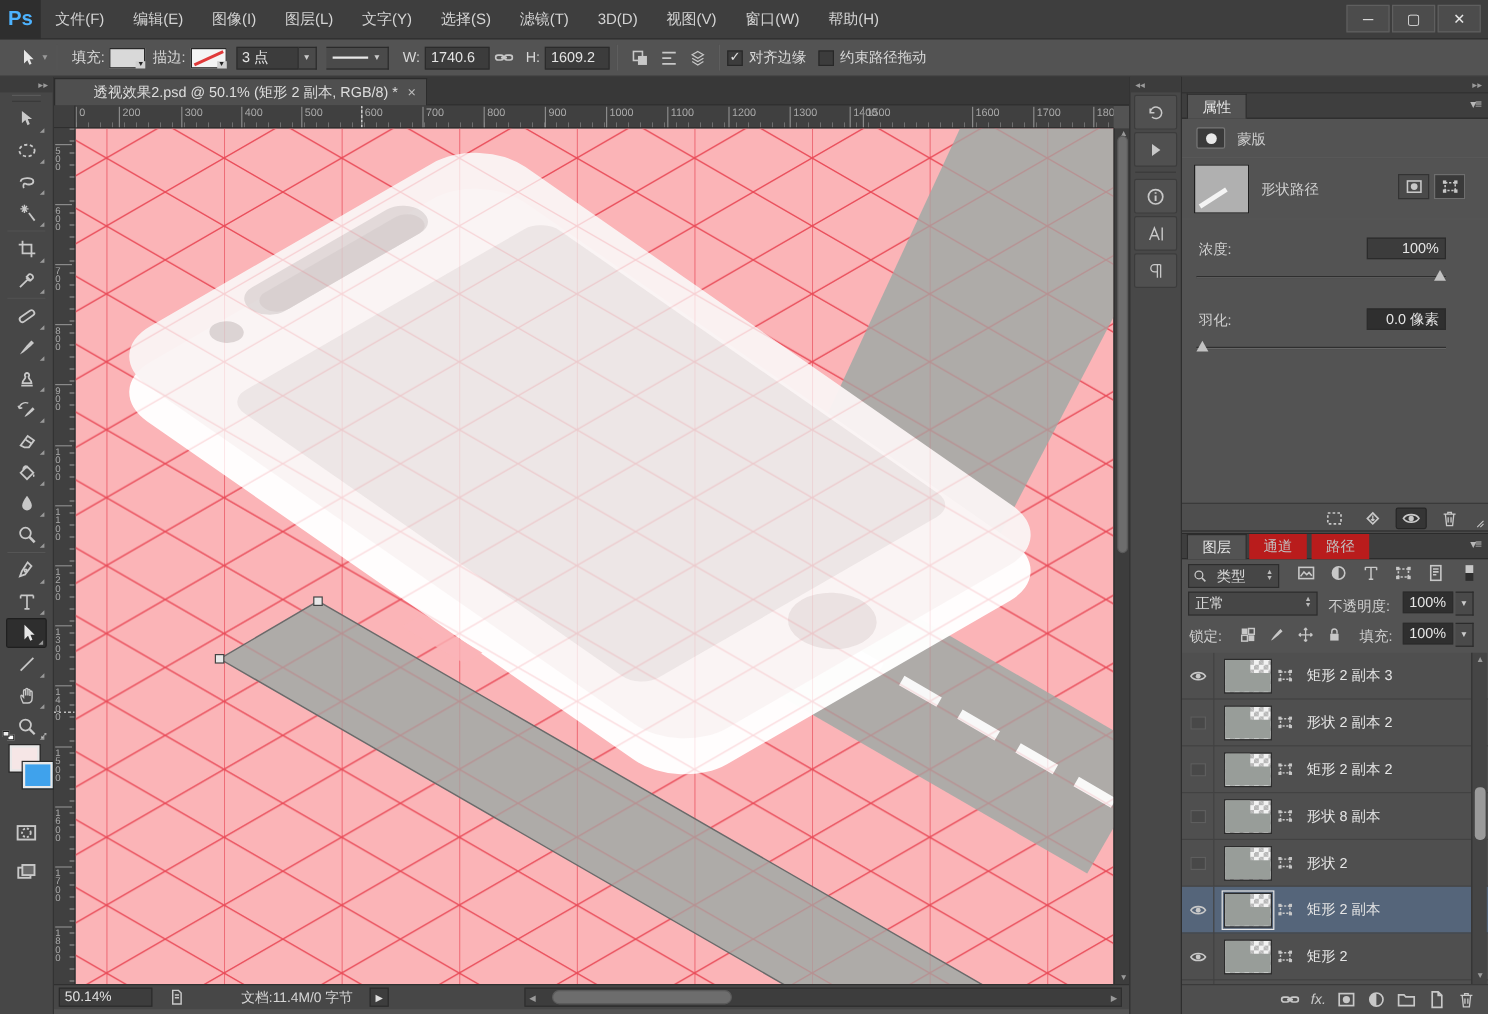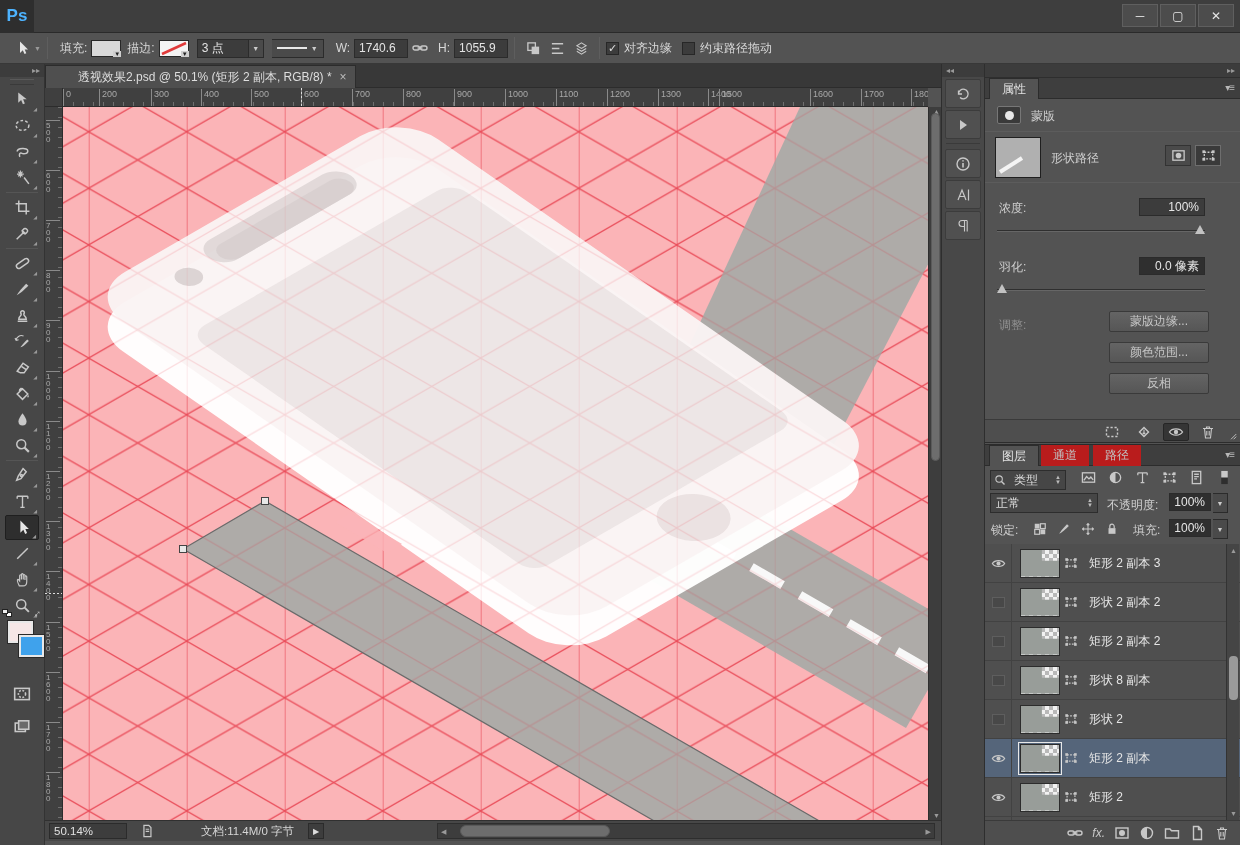--- a/index.html
+++ b/index.html
@@ -172,20 +172,33 @@
   .fxtxt { font-style:italic; font-size:12px; color:#c8c8c8; }
   svg { display:block; }
 </style>
 </head>
 <body>
 
 <div class="app">
 
   <div class="menubar">
     <div class="pslogo">Ps</div>
+    <div id="menuitems" style="display:flex;">
+        <span class="mitem">文件(F)</span>
+        <span class="mitem">编辑(E)</span>
+        <span class="mitem">图像(I)</span>
+        <span class="mitem">图层(L)</span>
+        <span class="mitem">文字(Y)</span>
+        <span class="mitem">选择(S)</span>
+        <span class="mitem">滤镜(T)</span>
+        <span class="mitem">3D(D)</span>
+        <span class="mitem">视图(V)</span>
+        <span class="mitem">窗口(W)</span>
+        <span class="mitem">帮助(H)</span>
+      </div>
     <div class="winbtns">
       <div class="winbtn">─</div>
       <div class="winbtn">▢</div>
       <div class="winbtn">✕</div>
     </div>
   </div>
 
   <div class="optionsbar">
     <div class="iconbtn" style="margin-left:10px;" id="optToolIcon">
         <svg viewBox="0 0 16 16" width="16" height="16">
@@ -219,21 +232,21 @@
     <div class="iconbtn" id="optLinkIcon">
         <svg viewBox="0 0 16 16" width="16" height="16">
           <g stroke="#C8C8C8" stroke-width="1.4" fill="none">
             <rect x="1" y="6" width="6.5" height="4" rx="2"></rect>
             <rect x="8.5" y="6" width="6.5" height="4" rx="2"></rect>
             <path d="M5.5 8 H10.5"></path>
           </g>
         </svg>
       </div>
     <span class="olabel">H:</span>
-    <div class="in" style="width:54px;">1055.9</div>
+    <div class="in" style="width:54px;">1609.2</div>
     <div class="obar-sep"></div>
     <div class="iconbtn" id="optBoolIcon">
         <svg viewBox="0 0 16 16" width="15" height="15">
           <g stroke="#C8C8C8" stroke-width="1.4" fill="none">
             <rect x="2" y="2" width="8" height="8"></rect>
             <rect x="6" y="6" width="8" height="8" fill="#C8C8C8" stroke="none"></rect>
           </g>
         </svg>
       </div>
     <div class="iconbtn" id="optAlignIcon">
@@ -703,26 +716,20 @@
           <div class="knob" style="left:198px;"></div>
         </div>
       </div>
       <div class="prow" style="height:60px;">
         <span class="plabel abs" style="left:14px;top:14px;">羽化:</span>
         <div class="valbox" style="left:154px;top:12px;width:66px;background:#2f2f2f;">0.0 像素</div>
         <div class="slider" style="left:12px;top:44px;width:208px;">
           <div class="knob" style="left:0px;"></div>
         </div>
       </div>
-      <div class="prow" style="height:120px;">
-        <span class="dimlabel abs" style="left:14px;top:12px;">调整:</span>
-        <div class="psbtn" style="left:124px;top:6px;">蒙版边缘...</div>
-        <div class="psbtn" style="left:124px;top:37px;">颜色范围...</div>
-        <div class="psbtn" style="left:124px;top:68px;">反相</div>
-      </div>
       <div class="panelfoot" style="top:341px;">
         <div class="footic" style="left:114px;" id="pfIc1">
             <svg viewBox="0 0 16 16" width="16" height="16">
               <g stroke="#C8C8C8" stroke-width="1.4" fill="none">
                 <rect x="2.5" y="3.5" width="11" height="9" stroke-dasharray="2.2 1.8"></rect>
               </g>
             </svg>
           </div>
         <div class="footic" style="left:146px;" id="pfIc2">
             <svg viewBox="0 0 16 16" width="16" height="16">

